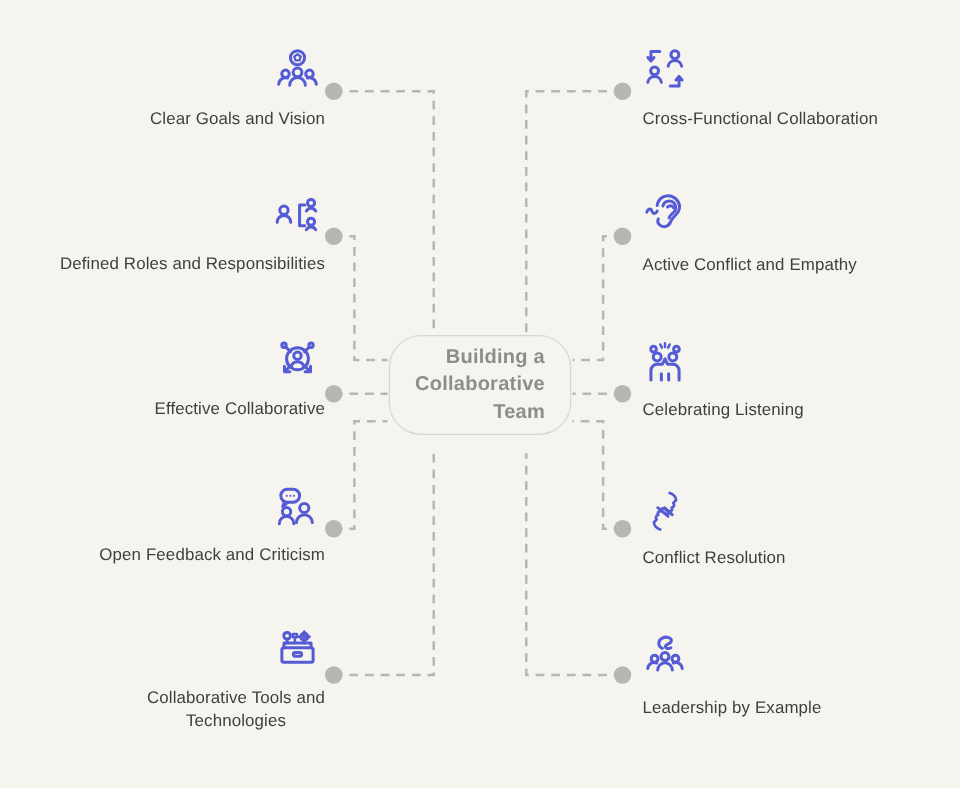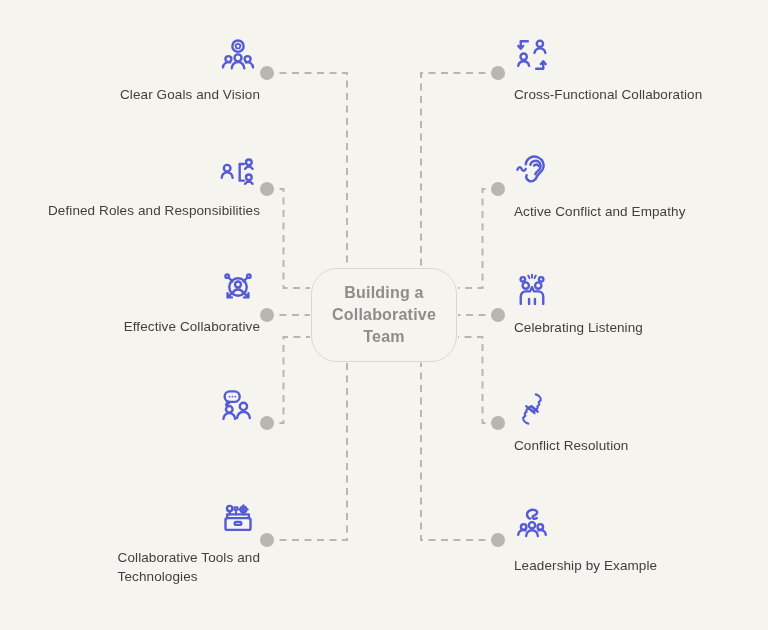--- a/index.html
+++ b/index.html
@@ -16,41 +16,41 @@
     background:var(--background);
     font-family:"Liberation Sans","DejaVu Sans",sans-serif;
     position:relative;
     overflow:hidden;
   }
   .stage{position:absolute;inset:0;width:768px;height:630px;}
   svg.connectors{position:absolute;left:0;top:0;z-index:1;}
   svg.connectors path{fill:none;stroke:var(--connector-gray);stroke-width:2;stroke-dasharray:7 5.5;}
   svg.connectors circle{fill:var(--connector-gray);}
   .center-node{
-    position:absolute;left:311px;top:268px;width:146px;height:94px;
+    position:absolute;left:311px;top:268px;width:146px;height:80px;
     border:1.5px solid var(--node-border);
     border-radius:26px;
     background:var(--background);
     z-index:2;
     display:flex;align-items:center;justify-content:center;
-    text-align:center;
+    text-align:right;
     color:var(--center-text);
     font-weight:bold;font-size:16px;line-height:22px;
     white-space:pre-line;
     letter-spacing:.2px;
   }
   .icon-wrap{position:absolute;width:40px;height:40px;z-index:3;color:var(--icon-accent);}
   .icon-wrap svg{width:40px;height:40px;display:block;}
   .icon-wrap svg *{vector-effect:non-scaling-stroke;}
   .lbl{
     position:absolute;z-index:3;
     font-size:13.5px;line-height:19px;color:var(--label-text);
     white-space:pre-line;letter-spacing:.1px;
   }
-  .lbl.left{right:508px;text-align:left;}
+  .lbl.left{right:508px;text-align:center;}
   .lbl.right{left:514px;text-align:right;}
 </style>
 </head>
 <body>
 
 <div class="stage">
 
   <svg class="connectors" width="768" height="630" viewBox="0 0 768 630">
     <path d="M267 73 H347 V267"></path>
     <path d="M267 189 H283.5 V288 H310"></path>
@@ -128,20 +128,21 @@
       <path d="M11.5 18.5 L9.8 23 L14.5 19.3"></path>
       <circle cx="13.8" cy="12.8" r="1" fill="currentColor" stroke="none"></circle>
       <circle cx="17.2" cy="12.8" r="1" fill="currentColor" stroke="none"></circle>
       <circle cx="20.6" cy="12.8" r="1" fill="currentColor" stroke="none"></circle>
       <circle cx="13.5" cy="28" r="4"></circle>
       <path d="M6.5 39.5 a7 7 0 0 1 14 0"></path>
       <circle cx="30.5" cy="24.5" r="4.4"></circle>
       <path d="M23 38.5 a7.6 7.6 0 0 1 15.2 0"></path>
     </svg>
   </div>
+  <div class="lbl left" style="top:434px">Open Feedback and Criticism</div>
 
   <div class="icon-wrap" style="left:218px;top:499px">
     <svg viewBox="0 0 48 48" fill="none" stroke="currentColor" stroke-width="2.4" stroke-linecap="round" stroke-linejoin="round">
       <path d="M11 23 V18.5 H37 V23"></path>
       <rect x="9" y="23" width="30" height="14" rx="2"></rect>
       <rect x="20" y="27.5" width="8" height="3.6" rx="1.8"></rect>
       <circle cx="14" cy="11.5" r="3.2"></circle>
       <path d="M14 14.7 V18.5"></path>
       <path d="M21.5 18.5 V13 M19.6 13 h3.8 v-3.2 h-3.8 Z" stroke-width="2"></path>
       <circle cx="30.5" cy="12.5" r="3.4"></circle>

